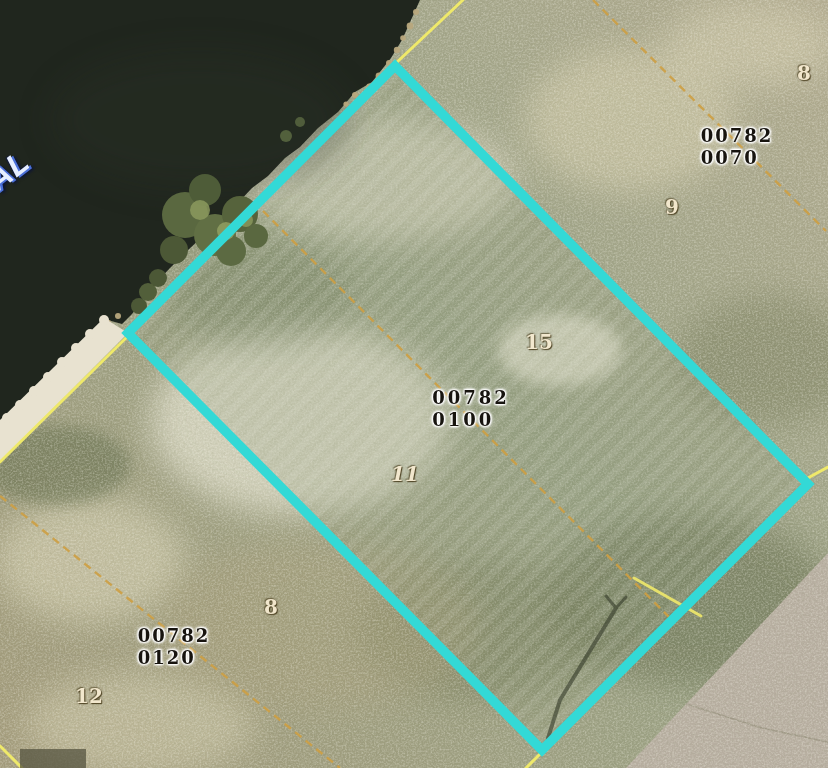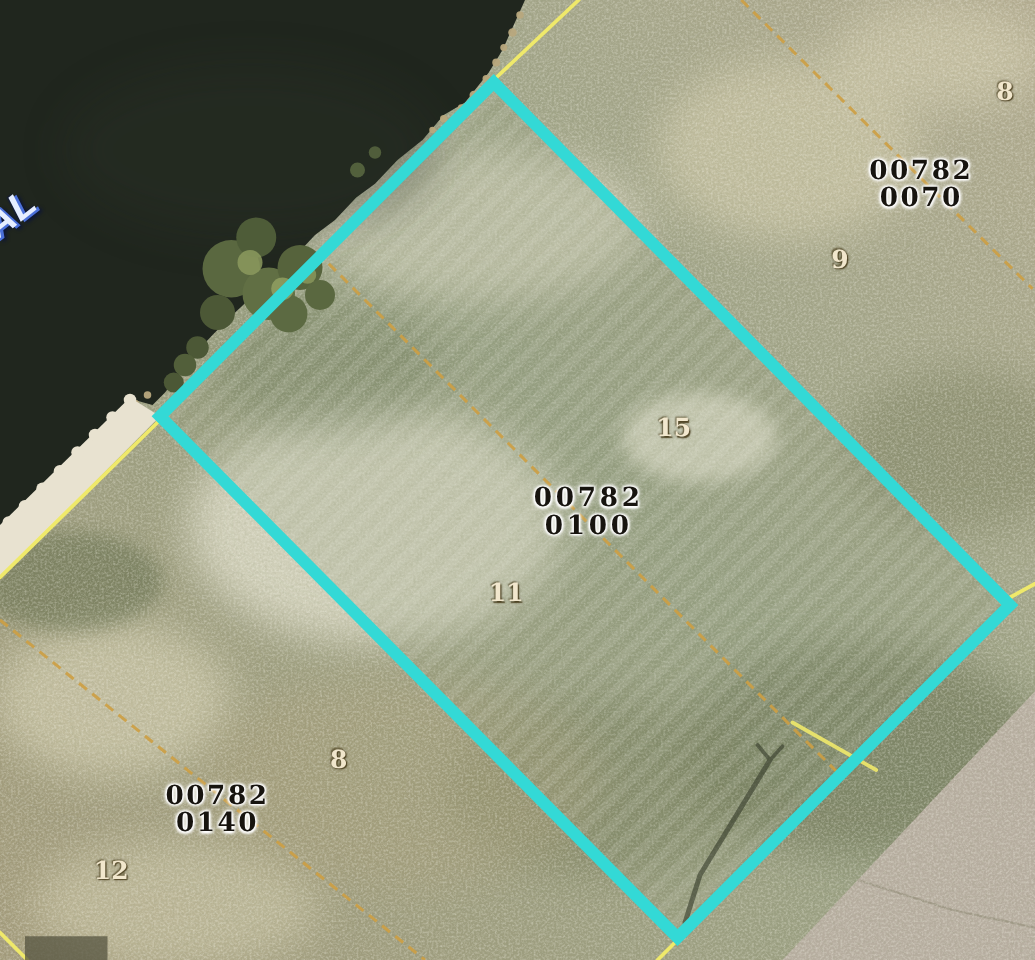--- a/index.html
+++ b/index.html
@@ -13,22 +13,21 @@
   
   .water{fill:var(--c-water);}
   .road{fill:var(--c-road);}
   .cyan{stroke:var(--c-highlight);fill:none;stroke-width:9.5;stroke-linejoin:miter;}
   .yline{stroke:var(--c-boundary);stroke-width:3;fill:none;stroke-linecap:round;}
   .dline{stroke:var(--c-lotline);stroke-width:2.4;fill:none;stroke-dasharray:8 5.5;opacity:.9;}
 
   
   .lbl{position:absolute;transform:translate(-50%,-50%);white-space:nowrap;}
   .parcel-id{
-    text-align:center;
-    font-family:"DejaVu Serif",serif;font-weight:bold;font-size:21px;line-height:22px;
+    font-family:"DejaVu Serif",serif;font-weight:bold;font-size:18px;line-height:22px;
     letter-spacing:2px;color:#17140f;
     text-shadow:-1px -1px 2px #fff,1px -1px 2px #fff,-1px 1px 2px #fff,1px 1px 2px #fff,0 0 5px #fff;
   }
   .parcel-id span{display:block;}
   .lot-num{
     font-family:"DejaVu Serif",serif;font-weight:bold;font-size:20px;
     color:#f5ead0;opacity:.95;
     text-shadow:1px 1px 1px rgba(70,58,24,.95),-1px -1px 1px rgba(70,58,24,.6),0 0 3px rgba(40,30,10,.5);
   }
   .watermark{
@@ -195,23 +194,23 @@
   <div class="lbl parcel-id" style="left:737px;top:147px;">
     <span>00782</span>
     <span>0070</span>
   </div>
   <div class="lbl parcel-id" style="left:471px;top:409px;letter-spacing:3px;">
     <span>00782</span>
     <span>0100</span>
   </div>
   <div class="lbl parcel-id" style="left:174px;top:647px;">
     <span>00782</span>
-    <span>0140</span>
+    <span>0120</span>
   </div>
 
   <div class="lbl lot-num" style="left:804px;top:73px;">8</div>
   <div class="lbl lot-num" style="left:672px;top:207px;">9</div>
   <div class="lbl lot-num" style="left:539px;top:342px;">15</div>
-  <div class="lbl lot-num" style="left:405px;top:474px;">11</div>
+  <div class="lbl lot-num" style="left:405px;top:474px;font-style:italic;">11</div>
   <div class="lbl lot-num" style="left:271px;top:607px;">8</div>
   <div class="lbl lot-num" style="left:89px;top:696px;">12</div>
 
 </div>
 
 </body></html>

